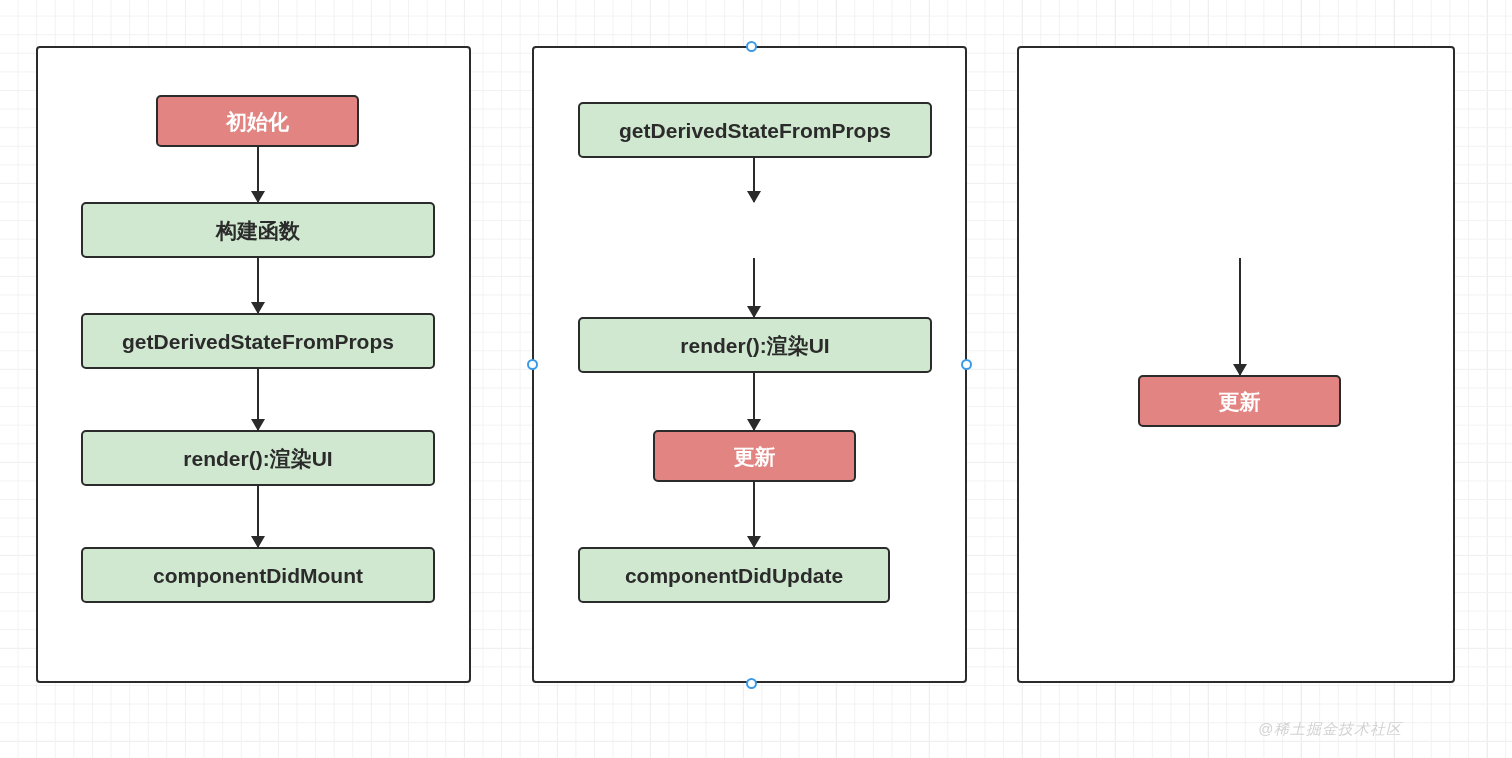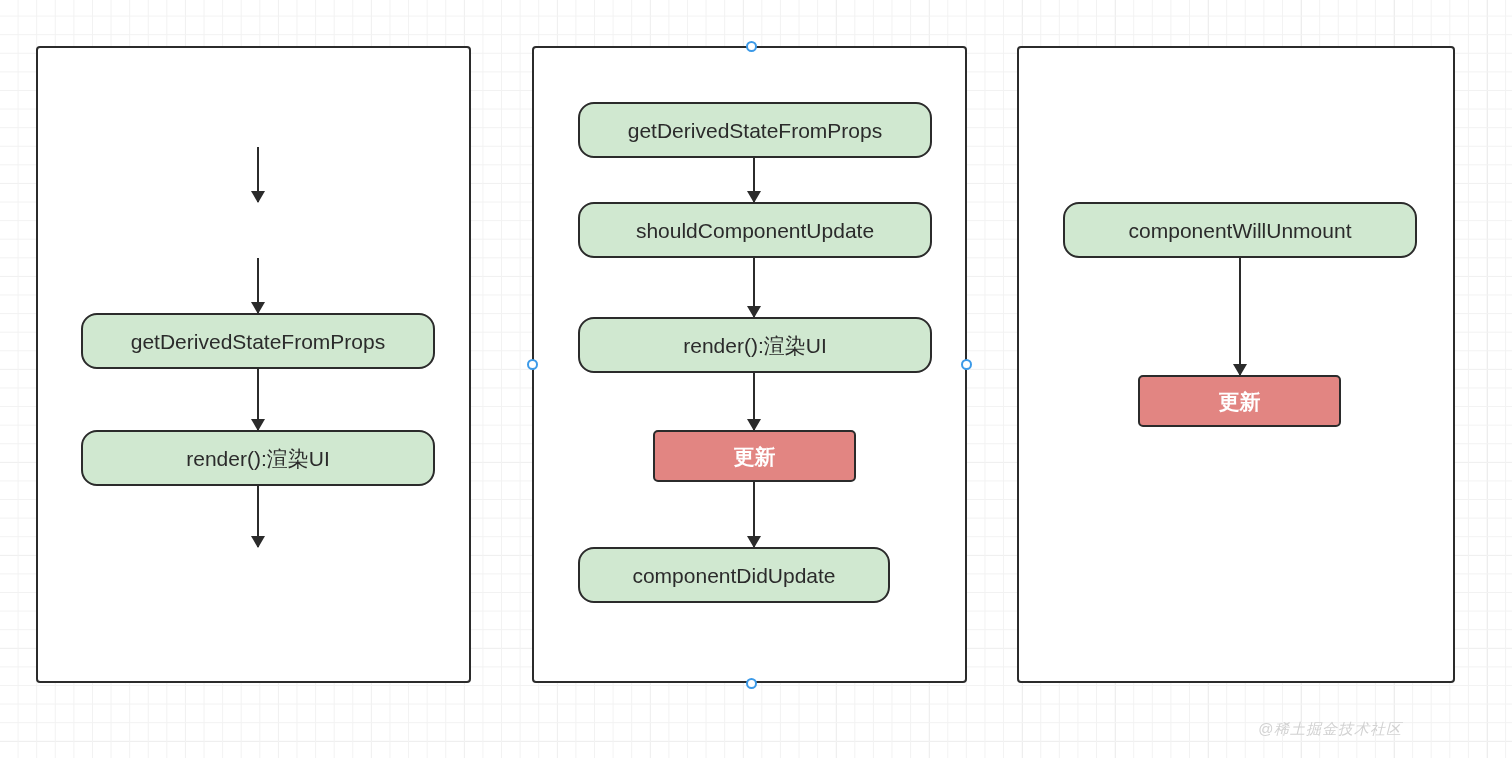--- a/index.html
+++ b/index.html
@@ -43,22 +43,21 @@
     display: flex;
     align-items: center;
     justify-content: center;
     line-height: 1;
     white-space: nowrap;
   }
   .node.green {
     background: #d0e8d0;
     color: #2b2b2b;
     font-size: 21px;
-    font-weight: 400;
-    border-radius: 16px;
+    font-weight: 700;
   }
   .node.red {
     background: #e28582;
     color: #ffffff;
     font-size: 21px;
     font-weight: bold;
   }
 
   .arrow {
     position: absolute;
@@ -99,52 +98,55 @@
 </style>
 </head>
 <body>
 
 <div id="canvas">
     <div class="container-box" style="left: 36px; top: 46px; width: 435px; height: 637px; border-color: rgb(43, 43, 43);"></div>
     <div class="arrow" style="left: 257px; top: 147px; height: 55px; background: rgb(43, 43, 43);"></div>
     <div class="arrow" style="left: 257px; top: 258px; height: 55px; background: rgb(43, 43, 43);"></div>
     <div class="arrow" style="left: 257px; top: 369px; height: 61px; background: rgb(43, 43, 43);"></div>
     <div class="arrow" style="left: 257px; top: 486px; height: 61px; background: rgb(43, 43, 43);"></div>
+    <div class="node red" style="left: 156px; top: 95px; width: 203px; height: 52px; border-color: rgb(43, 43, 43); background: rgb(226, 133, 130); color: rgb(255, 255, 255);">
+      <span>初始化</span>
+    </div>
+    <div class="node green" style="left: 81px; top: 202px; width: 354px; height: 56px; border-color: rgb(43, 43, 43); background: rgb(208, 232, 208); color: rgb(43, 43, 43);">
+      <span>构建函数</span>
+    </div>
     <div class="node green" style="left: 81px; top: 313px; width: 354px; height: 56px; border-color: rgb(43, 43, 43); background: rgb(208, 232, 208); color: rgb(43, 43, 43);">
       <span>getDerivedStateFromProps</span>
     </div>
     <div class="node green" style="left: 81px; top: 430px; width: 354px; height: 56px; border-color: rgb(43, 43, 43); background: rgb(208, 232, 208); color: rgb(43, 43, 43);">
       <span>render():渲染UI</span>
+    </div>
+    <div class="node green" style="left: 81px; top: 547px; width: 354px; height: 56px; border-color: rgb(43, 43, 43); background: rgb(208, 232, 208); color: rgb(43, 43, 43);">
+      <span>componentDidMount</span>
     </div>
     <div class="container-box" style="left: 532px; top: 46px; width: 435px; height: 637px; border-color: rgb(43, 43, 43);"></div>
     <div class="arrow" style="left: 753px; top: 158px; height: 44px; background: rgb(43, 43, 43);"></div>
     <div class="arrow" style="left: 753px; top: 258px; height: 59px; background: rgb(43, 43, 43);"></div>
     <div class="arrow" style="left: 753px; top: 373px; height: 57px; background: rgb(43, 43, 43);"></div>
     <div class="arrow" style="left: 753px; top: 482px; height: 65px; background: rgb(43, 43, 43);"></div>
     <div class="node green" style="left: 578px; top: 102px; width: 354px; height: 56px; border-color: rgb(43, 43, 43); background: rgb(208, 232, 208); color: rgb(43, 43, 43);">
       <span>getDerivedStateFromProps</span>
-    </div>
-    <div class="node green" style="left: 578px; top: 202px; width: 354px; height: 56px; border-color: rgb(43, 43, 43); background: rgb(208, 232, 208); color: rgb(43, 43, 43);">
-      <span>shouldComponentUpdate</span>
     </div>
     <div class="node green" style="left: 578px; top: 317px; width: 354px; height: 56px; border-color: rgb(43, 43, 43); background: rgb(208, 232, 208); color: rgb(43, 43, 43);">
       <span>render():渲染UI</span>
     </div>
     <div class="node red" style="left: 653px; top: 430px; width: 203px; height: 52px; border-color: rgb(43, 43, 43); background: rgb(226, 133, 130); color: rgb(255, 255, 255);">
       <span>更新</span>
     </div>
     <div class="node green" style="left: 578px; top: 547px; width: 312px; height: 56px; border-color: rgb(43, 43, 43); background: rgb(208, 232, 208); color: rgb(43, 43, 43);">
       <span>componentDidUpdate</span>
     </div>
     <div class="handle" style="left: 746px; top: 41px; border-color: rgb(60, 154, 232); background: rgb(255, 255, 255);"></div>
     <div class="handle" style="left: 527px; top: 359px; border-color: rgb(60, 154, 232); background: rgb(255, 255, 255);"></div>
     <div class="handle" style="left: 961px; top: 359px; border-color: rgb(60, 154, 232); background: rgb(255, 255, 255);"></div>
     <div class="handle" style="left: 746px; top: 678px; border-color: rgb(60, 154, 232); background: rgb(255, 255, 255);"></div>
     <div class="container-box" style="left: 1017px; top: 46px; width: 438px; height: 637px; border-color: rgb(43, 43, 43);"></div>
     <div class="arrow" style="left: 1239px; top: 258px; height: 117px; background: rgb(43, 43, 43);"></div>
-    <div class="node green" style="left: 1063px; top: 202px; width: 354px; height: 56px; border-color: rgb(43, 43, 43); background: rgb(208, 232, 208); color: rgb(43, 43, 43);">
-      <span>componentWillUnmount</span>
-    </div>
     <div class="node red" style="left: 1138px; top: 375px; width: 203px; height: 52px; border-color: rgb(43, 43, 43); background: rgb(226, 133, 130); color: rgb(255, 255, 255);">
       <span>更新</span>
     </div>
     <div class="watermark" style="left: 1330px; top: 720px; transform: translateX(-50%); color: rgb(210, 210, 210); font-style: italic;">@稀土掘金技术社区</div>
   </div>
 
 </body></html>

